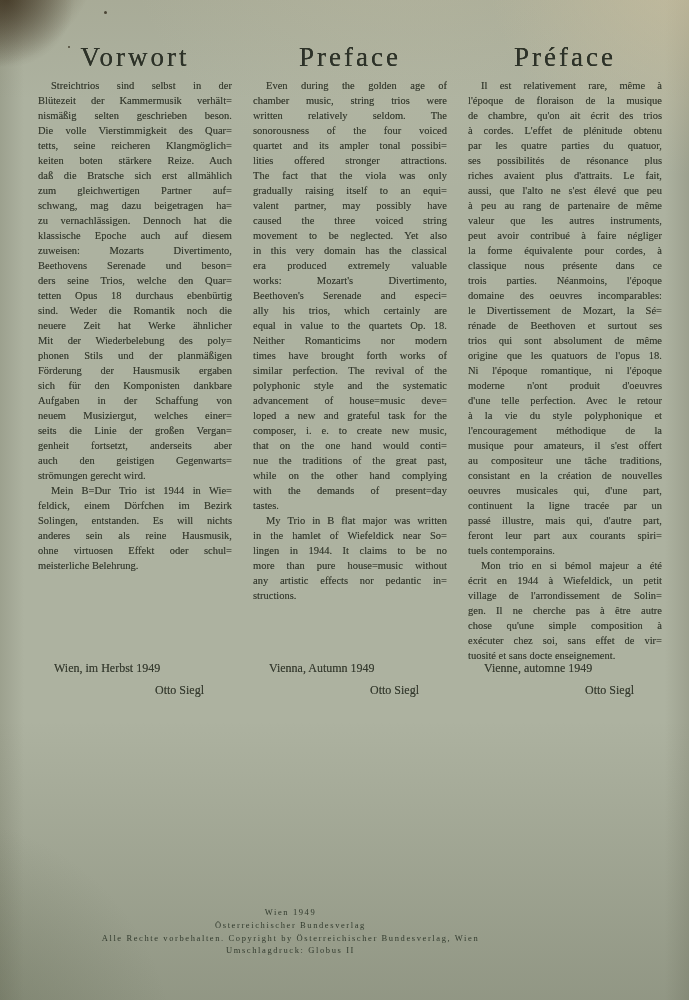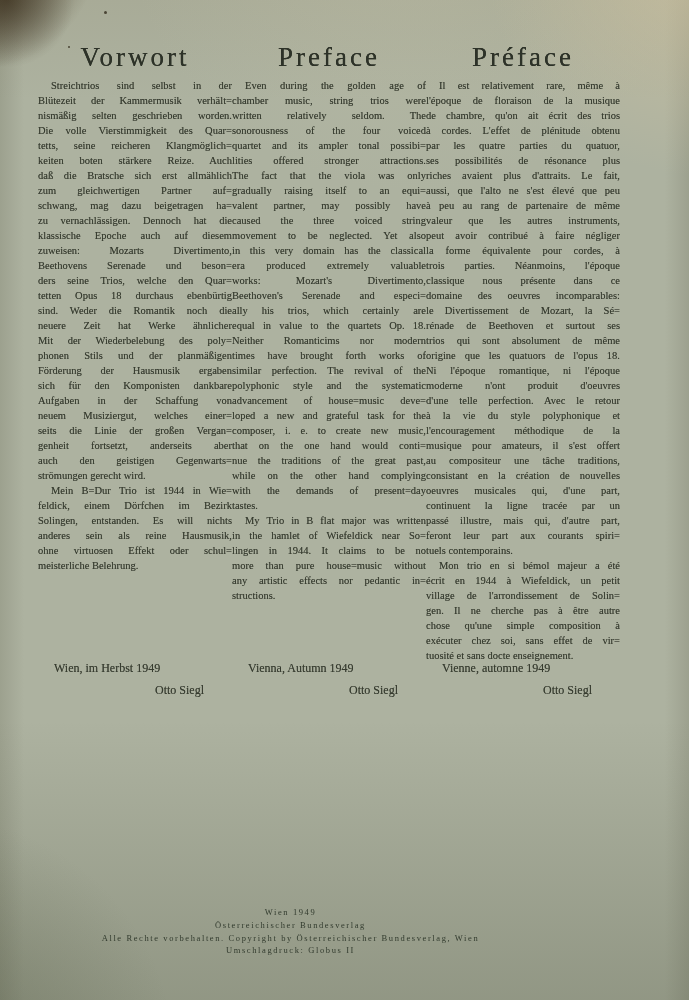--- a/index.html
+++ b/index.html
@@ -16,21 +16,21 @@
       radial-gradient(circle 170px at -3% -5%, rgba(52,38,18,0.9), rgba(52,38,18,0) 70%),
       radial-gradient(circle 90px at 1% 0%, rgba(40,28,12,0.55), rgba(40,28,12,0) 75%),
       radial-gradient(circle 340px at -10% 106%, rgba(88,94,72,0.45), rgba(88,94,72,0) 72%),
       linear-gradient(180deg, rgba(140,130,100,0.15) 0%, rgba(0,0,0,0) 10%),
       linear-gradient(180deg, rgba(0,0,0,0) 72%, rgba(74,80,60,0.28) 100%),
       linear-gradient(90deg, rgba(70,70,50,0.16) 0%, rgba(0,0,0,0) 3.5%, rgba(0,0,0,0) 96.5%, rgba(70,70,50,0.16) 100%);
   }
   .columns {
     position:absolute; top:40px; left:38px;
     width:624px; height:930px;
-    display:flex; 
+    display:flex; gap:21px;
   }
   .col { position:relative; width:194px; height:930px; }
   .col-title {
     text-align:center;
     font-size:27px; line-height:34px;
     letter-spacing:3px;
     color:#2d3228;
     margin-bottom:4px;
     text-shadow:0 0 0.4px #2d3228;
   }
@@ -72,21 +72,21 @@
   <div class="speck speck-2"></div>
   <div class="speck speck-3"></div>
 
   <div class="columns">
 
     <div class="col">
       <div class="col-title">Vorwort</div>
       <div class="col-body">
           <div class="line first">Streichtrios sind selbst in der</div>
           <div class="line">Blütezeit der Kammermusik verhält=</div>
-          <div class="line">nismäßig selten geschrieben worden.</div>
+          <div class="line">nismäßig selten geschrieben beson.</div>
           <div class="line">Die volle Vierstimmigkeit des Quar=</div>
           <div class="line">tetts, seine reicheren Klangmöglich=</div>
           <div class="line">keiten boten stärkere Reize. Auch</div>
           <div class="line">daß die Bratsche sich erst allmählich</div>
           <div class="line">zum gleichwertigen Partner auf=</div>
           <div class="line">schwang, mag dazu beigetragen ha=</div>
           <div class="line">zu vernachlässigen. Dennoch hat die</div>
           <div class="line">klassische Epoche auch auf diesem</div>
           <div class="line">zuweisen: Mozarts Divertimento,</div>
           <div class="line">Beethovens Serenade und beson=</div>
@@ -170,22 +170,22 @@
           <div class="line">de chambre, qu'on ait écrit des trios</div>
           <div class="line">à cordes. L'effet de plénitude obtenu</div>
           <div class="line">par les quatre parties du quatuor,</div>
           <div class="line">ses possibilités de résonance plus</div>
           <div class="line">riches avaient plus d'attraits. Le fait,</div>
           <div class="line">aussi, que l'alto ne s'est élevé que peu</div>
           <div class="line">à peu au rang de partenaire de même</div>
           <div class="line">valeur que les autres instruments,</div>
           <div class="line">peut avoir contribué à faire négliger</div>
           <div class="line">la forme équivalente pour cordes, à</div>
+          <div class="line">classique nous présente dans ce</div>
           <div class="line">trois parties. Néanmoins, l'époque</div>
-          <div class="line">classique nous présente dans ce</div>
           <div class="line">domaine des oeuvres incomparables:</div>
           <div class="line">le Divertissement de Mozart, la Sé=</div>
           <div class="line">rénade de Beethoven et surtout ses</div>
           <div class="line">trios qui sont absolument de même</div>
           <div class="line">origine que les quatuors de l'opus 18.</div>
           <div class="line">Ni l'époque romantique, ni l'époque</div>
           <div class="line">moderne n'ont produit d'oeuvres</div>
           <div class="line">d'une telle perfection. Avec le retour</div>
           <div class="line">à la vie du style polyphonique et</div>
           <div class="line">l'encouragement méthodique de la</div>

